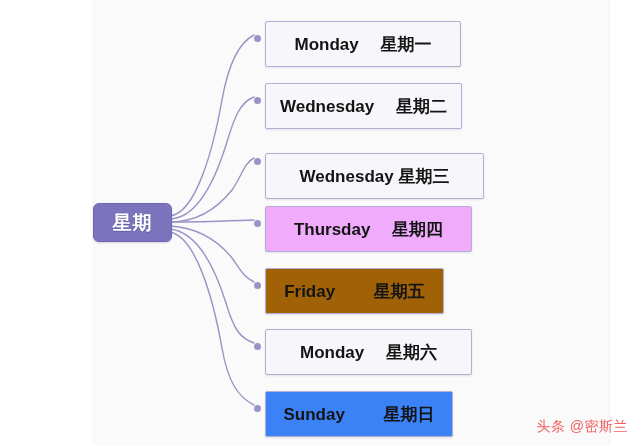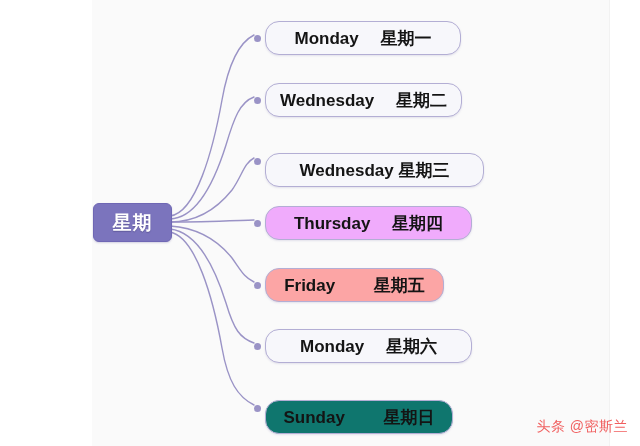--- a/index.html
+++ b/index.html
@@ -78,22 +78,22 @@
     text-shadow: 0 1px 1px rgba(60,55,110,0.45);
     white-space: nowrap;
   }
 
   
   .leaf-node {
     position: absolute;
     box-sizing: border-box;
     background: #f7f7fb;
     border: 1px solid #b3aed4;
-    border-radius: 14px;
-    height: 34px;
+    border-radius: 2px;
+    height: 46px;
     display: flex;
     align-items: center;
     justify-content: center;
     padding: 0 14px;
     box-shadow: 0 1px 2px rgba(120,115,170,0.18);
     white-space: nowrap;
   }
   .leaf-node .leaf-label {
     color: #141414;
     font-size: 17px;
@@ -161,28 +161,28 @@
       </div>
       <div class="edge-dot" style="left: 254px; top: 158px; background: rgb(154, 147, 198);"></div>
       <div class="leaf-node" style="left: 265px; top: 144px; width: 219px; background: rgb(247, 247, 251); border-color: rgb(179, 174, 212); margin-top: 9px;">
         <span class="leaf-label">Wednesday 星期三</span>
       </div>
       <div class="edge-dot" style="left: 254px; top: 220px; background: rgb(154, 147, 198);"></div>
       <div class="leaf-node" style="left: 265px; top: 206px; width: 207px; background: #f0abfc; border-color: rgb(179, 174, 212);">
         <span class="leaf-label">Thursday　 星期四</span>
       </div>
       <div class="edge-dot" style="left: 254px; top: 282px; background: rgb(154, 147, 198);"></div>
-      <div class="leaf-node" style="left: 265px; top: 268px; width: 179px; background: #fca5a5; border-color: rgb(179, 174, 212);">
+      <div class="leaf-node" style="left: 265px; top: 268px; width: 179px; background: #a16207; border-color: rgb(179, 174, 212);">
         <span class="leaf-label">Friday　　 星期五</span>
       </div>
       <div class="edge-dot" style="left: 254px; top: 343px; background: rgb(154, 147, 198);"></div>
       <div class="leaf-node" style="left: 265px; top: 329px; width: 207px; background: rgb(247, 247, 251); border-color: rgb(179, 174, 212);">
         <span class="leaf-label">Monday　 星期六</span>
       </div>
       <div class="edge-dot" style="left: 254px; top: 405px; background: rgb(154, 147, 198);"></div>
-      <div class="leaf-node" style="left: 265px; top: 400px; width: 188px; background: #0f766e; border-color: rgb(179, 174, 212);">
+      <div class="leaf-node" style="left: 265px; top: 391px; width: 188px; background: #3b82f6; border-color: rgb(179, 174, 212);">
         <span class="leaf-label">Sunday　　 星期日</span>
       </div>
     </div>
 
   <div id="watermark">头条 @密斯兰</div>
 
 </div>
 
 </body></html>

